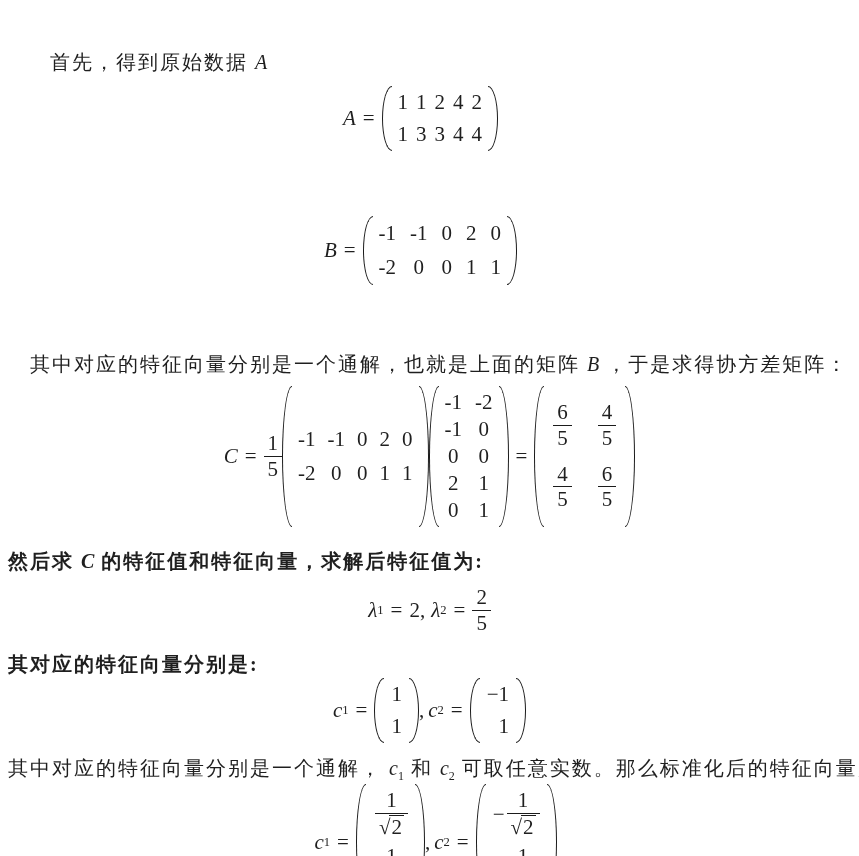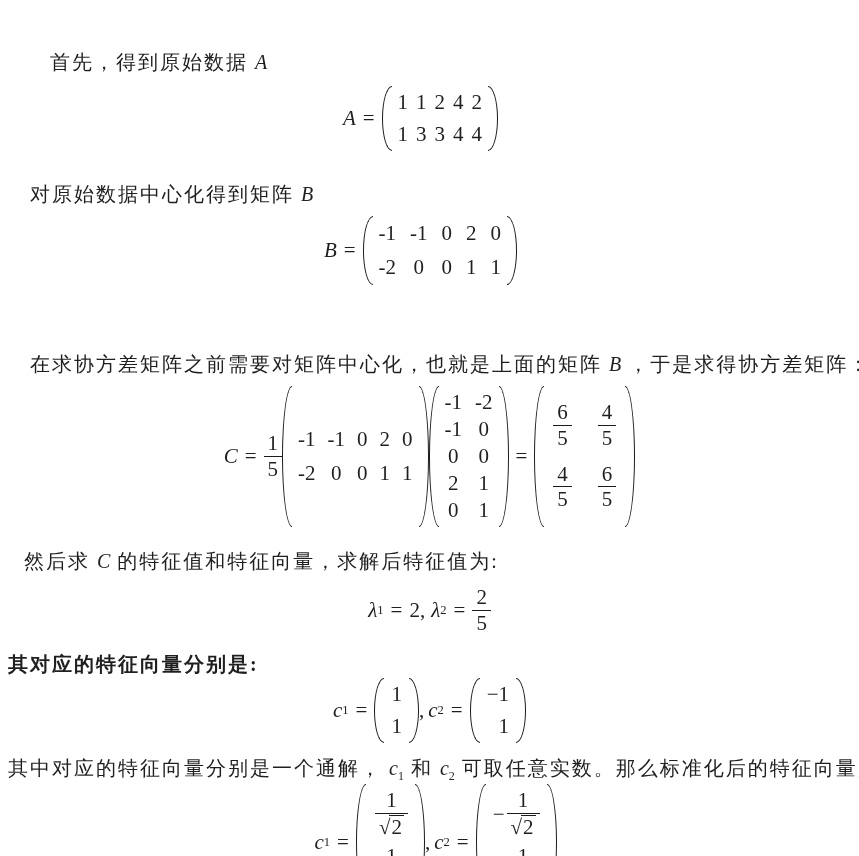--- a/index.html
+++ b/index.html
@@ -85,23 +85,20 @@
       <span>2</span>
       <span>1</span>
       <span>3</span>
       <span>3</span>
       <span>4</span>
       <span>4</span>
     </span>
     <span class="paren r"></span>
   </div>
 
-  <p class="para" style="top:135px;left:30px;">
-    <span>对原始数据中心化得到矩阵 </span><i class="v">B</i>
-  </p>
 
   <div class="formula shiftl" style="top:168px;">
     <i class="v">B</i>
     <span class="eq">=</span>
     <span class="paren l"></span>
     <span class="mx mxB">
       <span>-1</span>
       <span>-1</span>
       <span>0</span>
       <span>2</span>
@@ -110,21 +107,21 @@
       <span>0</span>
       <span>0</span>
       <span>1</span>
       <span>1</span>
     </span>
     <span class="paren r"></span>
   </div>
 
 
   <p class="para" style="top:305px;left:30px;">
-    <span>在求协方差矩阵之前需要对矩阵中心化，也就是上面的矩阵 </span><i class="v">B</i><span> ，于是求得协方差矩阵：</span>
+    <span>其中对应的特征向量分别是一个通解，也就是上面的矩阵 </span><i class="v">B</i><span> ，于是求得协方差矩阵：</span>
   </p>
 
   <div class="formula" style="top:338px;">
     <i class="v">C</i>
     <span class="eq">=</span>
     <span class="frac">
       <span class="fn">1</span>
       <span class="fd">5</span>
     </span>
     <span class="paren l"></span>
@@ -171,21 +168,21 @@
         <span class="fd">5</span>
       </span>
       <span class="frac">
         <span class="fn">6</span>
         <span class="fd">5</span>
       </span>
     </span>
     <span class="paren r"></span>
   </div>
 
-  <p class="para" style="top:502px;left:24px;">
+  <p class="para" style="top:502px;left:8px;font-weight:bold;">
     <span>然后求 </span><i class="v">C</i><span> 的特征值和特征向量，求解后特征值为:</span>
   </p>
 
   <div class="formula" style="top:538px;">
     <i class="v">λ</i>
       <sub>1</sub>
     <span class="eq">=</span>
     <span class="val">2,</span>
     <i class="v">λ</i>
       <sub>2</sub>

